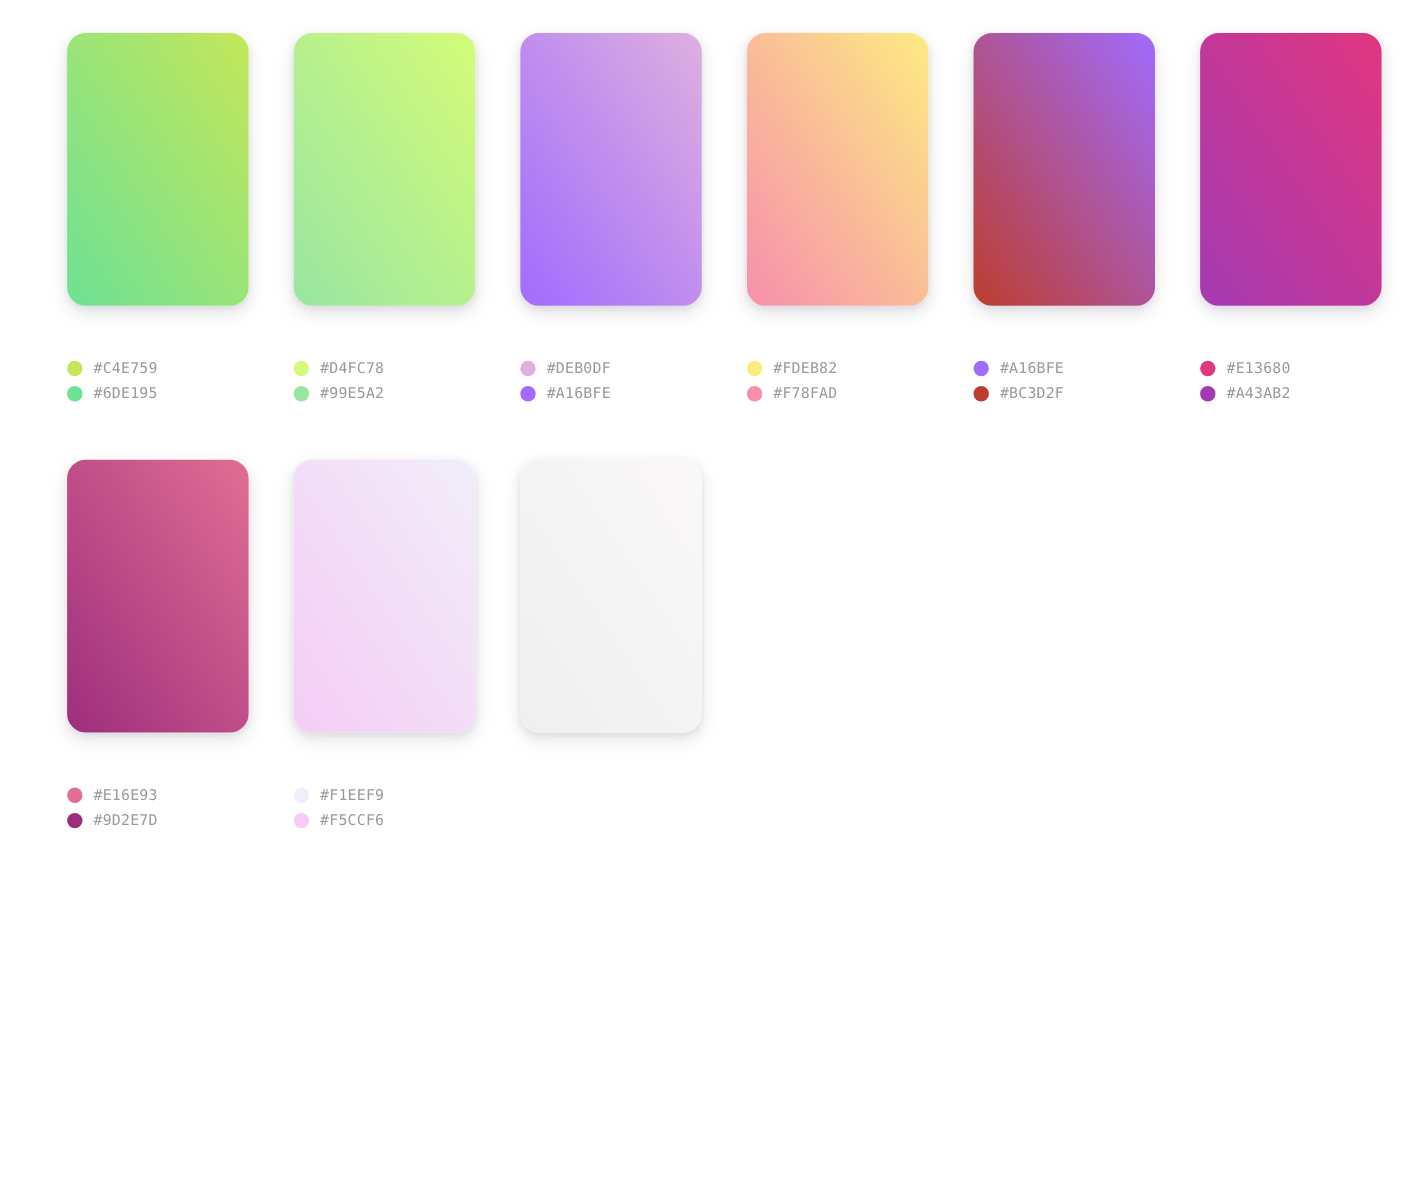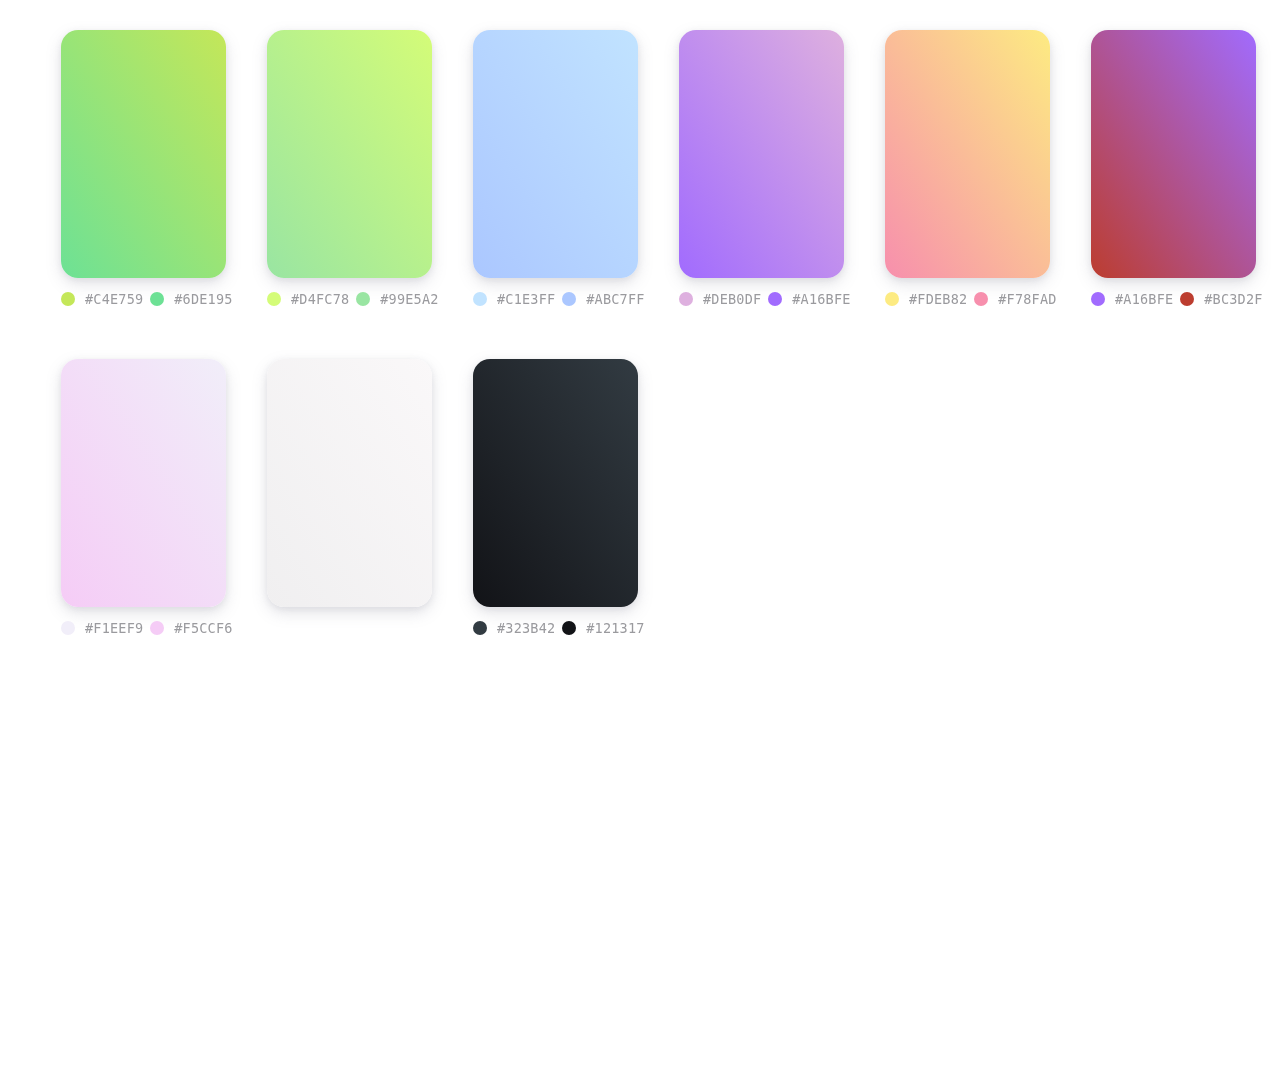--- a/index.html
+++ b/index.html
@@ -29,23 +29,24 @@
     width: 165px;
     height: 248px;
     border-radius: 17px;
     box-shadow: 0 6px 16px rgba(120, 120, 140, 0.20),
                 0 2px 6px rgba(120, 120, 140, 0.12);
   }
 
   .swatch-labels {
     padding-top: 13px;
     display: flex;
-    flex-direction: row;
-    align-items: flex-end;
+    flex-direction: column;
+    align-items: flex-start;
     gap: 7px;
+    margin-top: 36px;
   }
 
   .swatch-label-row {
     display: flex;
     align-items: center;
     gap: 10px;
     white-space: nowrap;
   }
 
   .label-dot {
@@ -86,33 +87,20 @@
           <span class="label-dot" style="background: rgb(212, 252, 120);"></span>
           <span class="label-text">#D4FC78</span>
         </div>
         <div class="swatch-label-row">
           <span class="label-dot" style="background: rgb(153, 229, 162);"></span>
           <span class="label-text">#99E5A2</span>
         </div>
       </div>
     </div>
     <div class="swatch-card">
-      <div class="swatch-chip" style="background: linear-gradient(to left bottom, rgb(193, 227, 255), rgb(171, 199, 255));"></div>
-      <div class="swatch-labels">
-        <div class="swatch-label-row">
-          <span class="label-dot" style="background: rgb(193, 227, 255);"></span>
-          <span class="label-text">#C1E3FF</span>
-        </div>
-        <div class="swatch-label-row">
-          <span class="label-dot" style="background: rgb(171, 199, 255);"></span>
-          <span class="label-text">#ABC7FF</span>
-        </div>
-      </div>
-    </div>
-    <div class="swatch-card">
       <div class="swatch-chip" style="background: linear-gradient(to left bottom, rgb(222, 176, 223), rgb(161, 107, 254));"></div>
       <div class="swatch-labels">
         <div class="swatch-label-row">
           <span class="label-dot" style="background: rgb(222, 176, 223);"></span>
           <span class="label-text">#DEB0DF</span>
         </div>
         <div class="swatch-label-row">
           <span class="label-dot" style="background: rgb(161, 107, 254);"></span>
           <span class="label-text">#A16BFE</span>
         </div>
@@ -138,41 +126,54 @@
           <span class="label-dot" style="background: rgb(161, 107, 254);"></span>
           <span class="label-text">#A16BFE</span>
         </div>
         <div class="swatch-label-row">
           <span class="label-dot" style="background: rgb(188, 61, 47);"></span>
           <span class="label-text">#BC3D2F</span>
         </div>
       </div>
     </div>
     <div class="swatch-card">
+      <div class="swatch-chip" style="background: linear-gradient(to left bottom, rgb(225, 54, 128), rgb(164, 58, 178));"></div>
+      <div class="swatch-labels">
+        <div class="swatch-label-row">
+          <span class="label-dot" style="background: rgb(225, 54, 128);"></span>
+          <span class="label-text">#E13680</span>
+        </div>
+        <div class="swatch-label-row">
+          <span class="label-dot" style="background: rgb(164, 58, 178);"></span>
+          <span class="label-text">#A43AB2</span>
+        </div>
+      </div>
+    </div>
+    <div class="swatch-card">
+      <div class="swatch-chip" style="background: linear-gradient(to left bottom, rgb(225, 110, 147), rgb(157, 46, 125));"></div>
+      <div class="swatch-labels">
+        <div class="swatch-label-row">
+          <span class="label-dot" style="background: rgb(225, 110, 147);"></span>
+          <span class="label-text">#E16E93</span>
+        </div>
+        <div class="swatch-label-row">
+          <span class="label-dot" style="background: rgb(157, 46, 125);"></span>
+          <span class="label-text">#9D2E7D</span>
+        </div>
+      </div>
+    </div>
+    <div class="swatch-card">
       <div class="swatch-chip" style="background: linear-gradient(to left bottom, rgb(241, 238, 249), rgb(245, 204, 246));"></div>
       <div class="swatch-labels">
         <div class="swatch-label-row">
           <span class="label-dot" style="background: rgb(241, 238, 249);"></span>
           <span class="label-text">#F1EEF9</span>
         </div>
         <div class="swatch-label-row">
           <span class="label-dot" style="background: rgb(245, 204, 246);"></span>
           <span class="label-text">#F5CCF6</span>
         </div>
       </div>
     </div>
     <div class="swatch-card">
       <div class="swatch-chip" style="background: linear-gradient(to left bottom, rgb(250, 248, 249), rgb(240, 239, 240));"></div>
     </div>
-    <div class="swatch-card">
-      <div class="swatch-chip" style="background: linear-gradient(to left bottom, rgb(50, 59, 66), rgb(18, 19, 23));"></div>
-      <div class="swatch-labels">
-        <div class="swatch-label-row">
-          <span class="label-dot" style="background: rgb(50, 59, 66);"></span>
-          <span class="label-text">#323B42</span>
-        </div>
-        <div class="swatch-label-row">
-          <span class="label-dot" style="background: rgb(18, 19, 23);"></span>
-          <span class="label-text">#121317</span>
-        </div>
-      </div>
-    </div>
   </main>
 
 </body></html>

